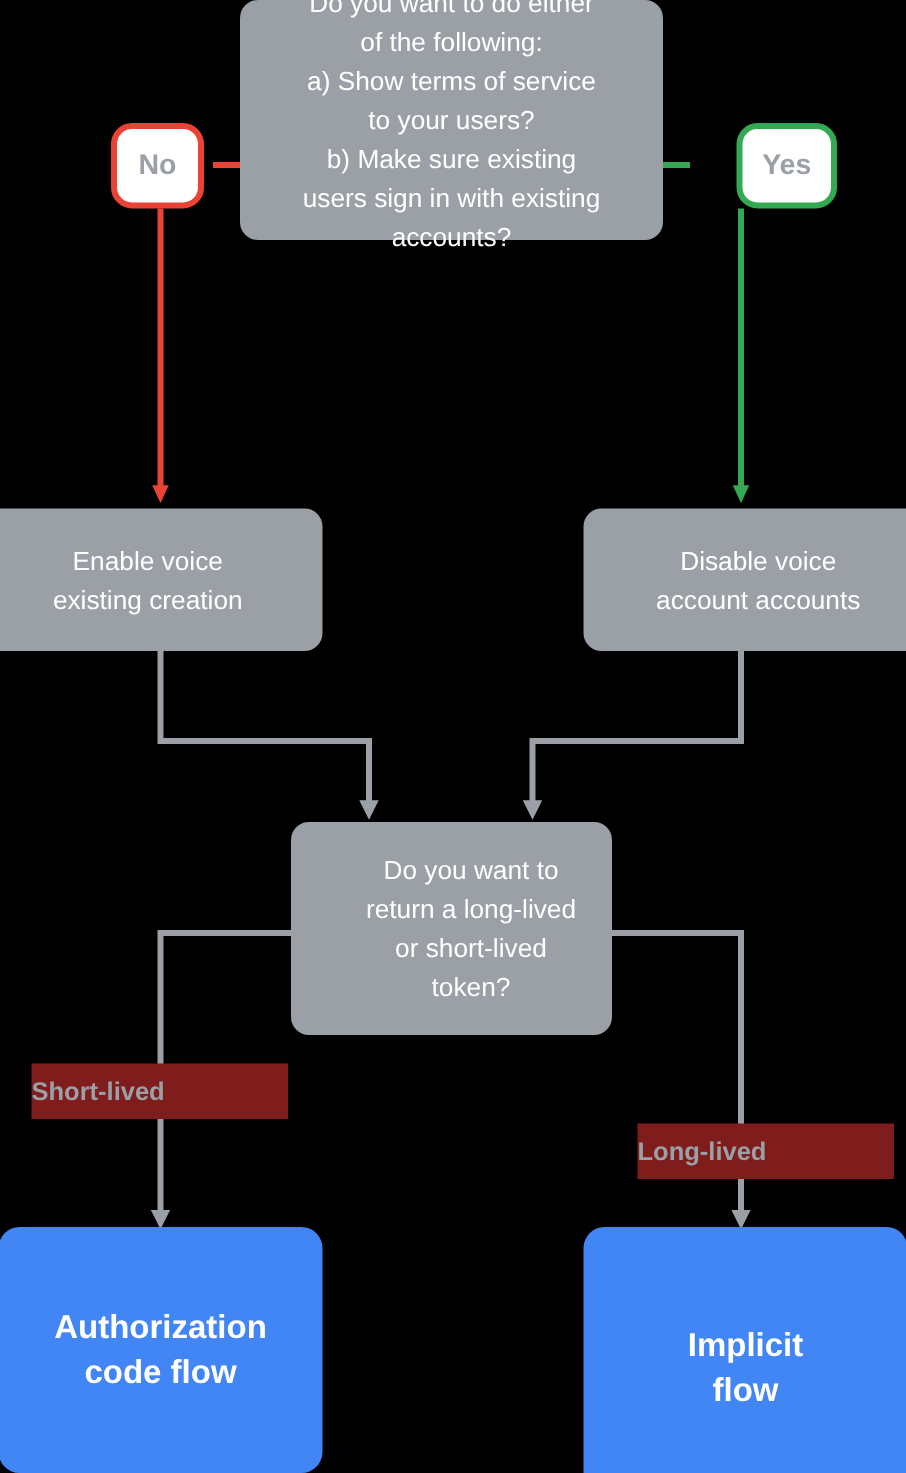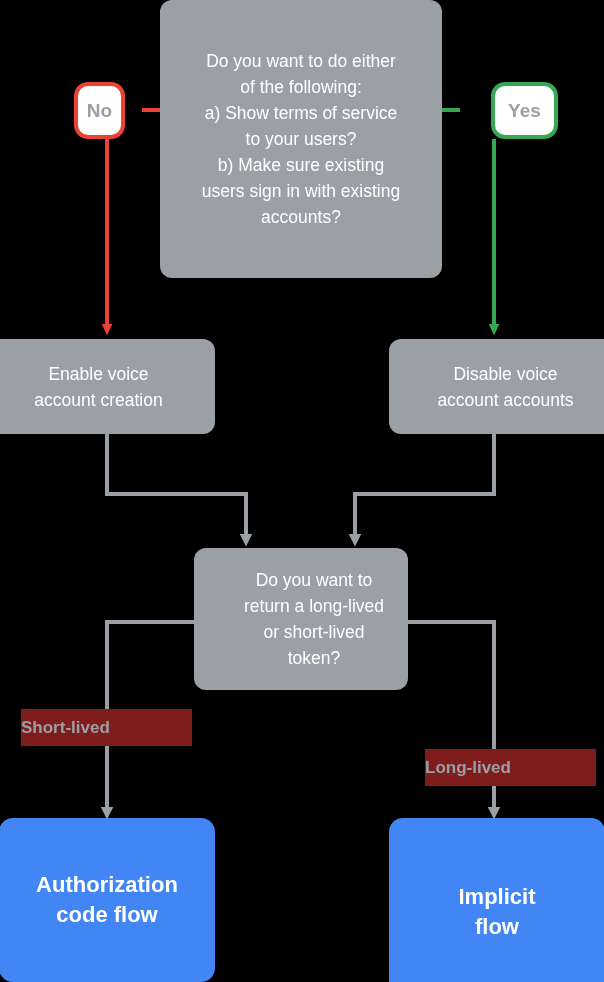--- a/index.html
+++ b/index.html
@@ -121,33 +121,33 @@
 
     <path d="M107,434 L107,494 L246,494 L246,535" stroke="#9aa0a6" stroke-width="4" fill="none" stroke-linejoin="miter" marker-end="url(#arrow-gray)"></path>
 
     <path d="M494,434 L494,494 L355,494 L355,535" stroke="#9aa0a6" stroke-width="4" fill="none" stroke-linejoin="miter" marker-end="url(#arrow-gray)"></path>
 
     <path d="M194,622 L107,622 L107,808" stroke="#9aa0a6" stroke-width="4" fill="none" stroke-linejoin="miter" marker-end="url(#arrow-gray)"></path>
 
     <path d="M408,622 L494,622 L494,808" stroke="#9aa0a6" stroke-width="4" fill="none" stroke-linejoin="miter" marker-end="url(#arrow-gray)"></path>
   </svg>
 
-  <div class="node node-gray" style="left:160px; top:0px; width:282px; height:278px;">
+  <div class="node node-gray" style="left:160px; top:0px; width:282px; height:160px;">
     <div class="node-inner">Do you want to do either
 of the following:
 a) Show terms of service
 to your users?
 b) Make sure existing
 users sign in with existing
 accounts?</div>
   </div>
 
   <div class="node node-gray" style="left:-18px; top:339px; width:233px; height:95px;">
     <div class="node-inner">Enable voice
-account creation</div>
+existing creation</div>
   </div>
 
   <div class="node node-gray" style="left:389px; top:339px; width:233px; height:95px;">
     <div class="node-inner">Disable voice
 account accounts</div>
   </div>
 
   <div class="node node-gray" style="left:194px; top:548px; width:214px; height:142px;padding-left:26px;">
     <div class="node-inner">Do you want to
 return a long-lived
@@ -158,21 +158,21 @@
   <div class="node node-blue" style="left:-1px; top:818px; width:216px; height:164px;">
     <div class="node-inner">Authorization
 code flow</div>
   </div>
 
   <div class="node node-blue" style="left:389px; top:818px; width:216px; height:188px;">
     <div class="node-inner">Implicit
 flow</div>
   </div>
 
-  <div class="badge badge-no" style="left:74px; top:82px; width:51px; height:57px;">
+  <div class="badge badge-no" style="left:74px; top:82px; width:62px; height:57px;">
     <span>No</span>
   </div>
 
   <div class="badge badge-yes" style="left:461px; top:82px; width:67px; height:57px;margin-left:30px;">
     <span>Yes</span>
   </div>
 
   <div class="edge-label" style="left:21px; top:709px; width:171px; height:37px;">
     <span>Short-lived</span>
   </div>

